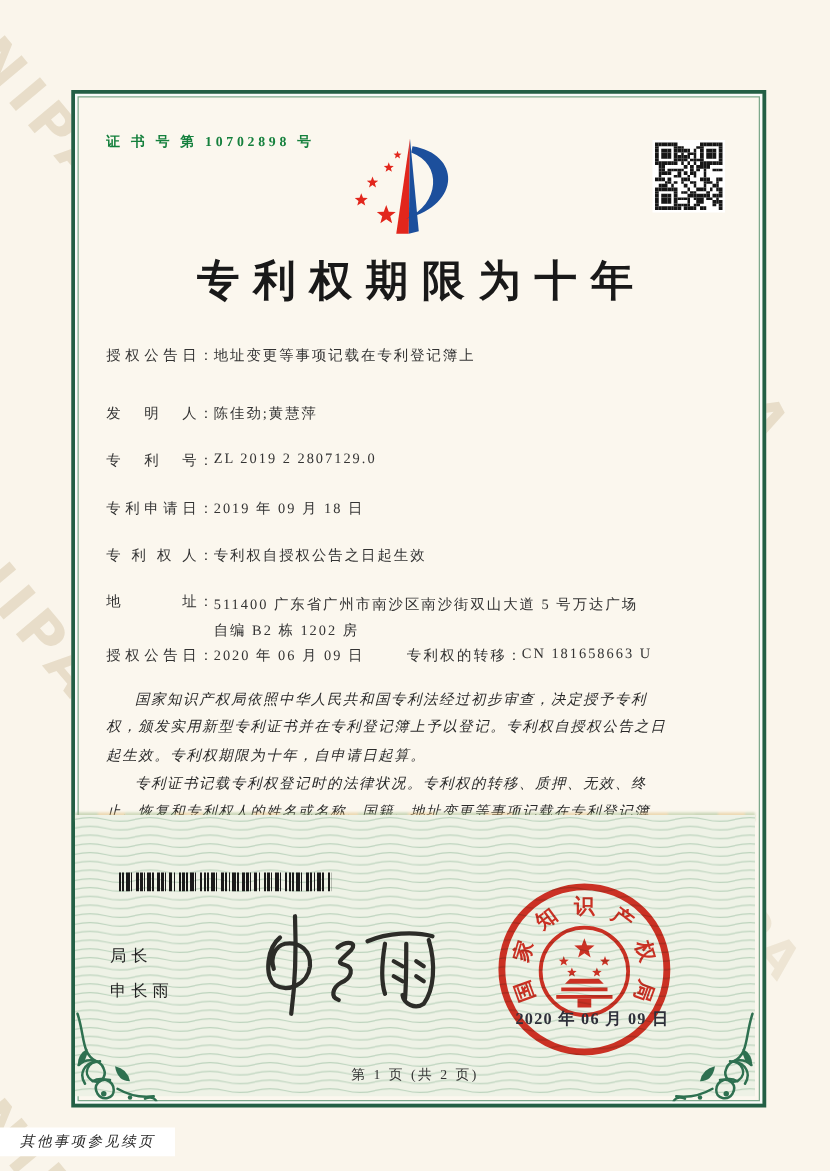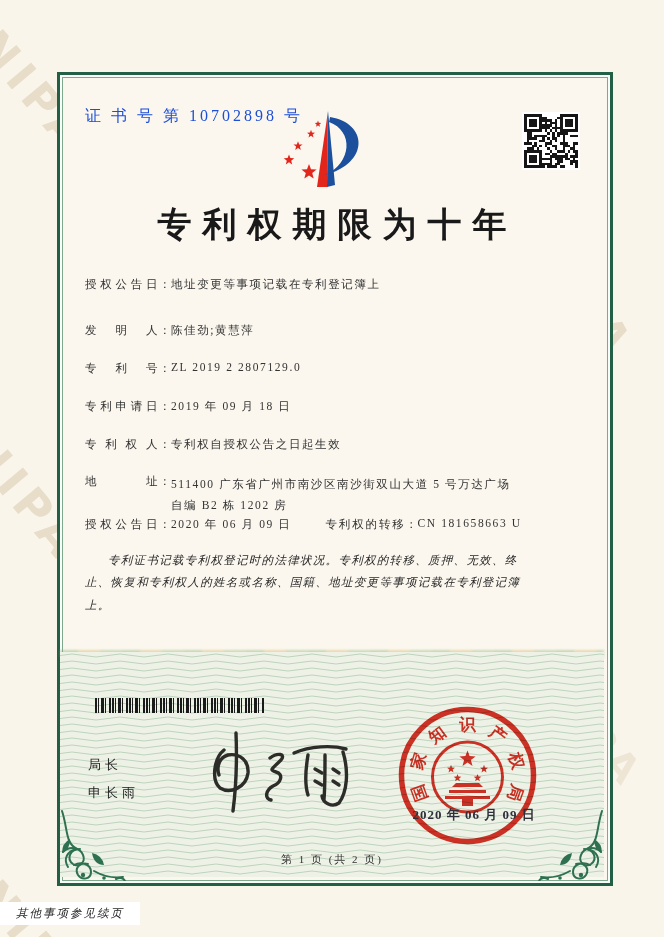--- a/index.html
+++ b/index.html
@@ -16,21 +16,21 @@
     transform-origin:left top;pointer-events:none;white-space:nowrap;
   }
   
   .frame{
     position:absolute;left:57px;top:72px;width:550px;height:808px;
     border:3px solid #235f45;
     box-shadow:inset 0 0 0 2px rgba(255,255,255,.95), inset 0 0 0 3px #7ea98c;
     background:#fbf7ee;
   }
   
-  .cert-no{position:absolute;left:85px;top:106px;font-size:16px;letter-spacing:3px;color:#1d4ed8;}
+  .cert-no{position:absolute;left:85px;top:106px;font-size:11px;letter-spacing:3px;color:#15803d;font-weight:bold;}
   .logo{position:absolute;left:268px;top:104px;width:120px;height:90px;}
   .qr{
     position:absolute;left:522px;top:112px;width:58px;height:58px;
     display:grid;grid-template-columns:repeat(21,1fr);grid-template-rows:repeat(21,1fr);
     background:#fff;padding:2px;box-sizing:border-box;
   }
   .qr i{background:#161616;}
   .title{
     position:absolute;left:57px;top:202px;width:550px;text-align:center;
     font-size:34px;font-weight:bold;letter-spacing:11px;text-indent:11px;color:#191919;
@@ -389,20 +389,21 @@
   </div>
   <div class="frow" style="top:474px;">
     <span class="flabel">地址</span><span class="fcolon">：</span><span class="fvalue wrap">511400 广东省广州市南沙区南沙街双山大道 5 号万达广场自编 B2 栋 1202 房</span>
   </div>
   <div class="frow" style="top:517px;">
     <span class="flabel">授权公告日</span><span class="fcolon">：</span><span class="fvalue">2020 年 06 月 09 日</span><span class="grant2"></span><span class="flabel w2">专利权的转移</span><span class="fcolon">：</span><span class="fvalue">CN 181658663 U</span>
   </div>
 </div>
 
 <div class="paras">
+  <p>国家知识产权局依照中华人民共和国专利法经过初步审查，决定授予专利权，颁发实用新型专利证书并在专利登记簿上予以登记。专利权自授权公告之日起生效。专利权期限为十年，自申请日起算。</p>
   <p>专利证书记载专利权登记时的法律状况。专利权的转移、质押、无效、终止、恢复和专利权人的姓名或名称、国籍、地址变更等事项记载在专利登记簿上。</p>
 </div>
 
 <div class="band"></div>
 <div class="pattern">
   <svg width="544" height="225">
     <defs>
       <pattern id="wv" width="48" height="7" patternUnits="userSpaceOnUse">
         <path d="M0 3.5 Q12 0.5 24 3.5 T48 3.5" fill="none" stroke="#bcd3bd" stroke-width="1"></path>
       </pattern>

